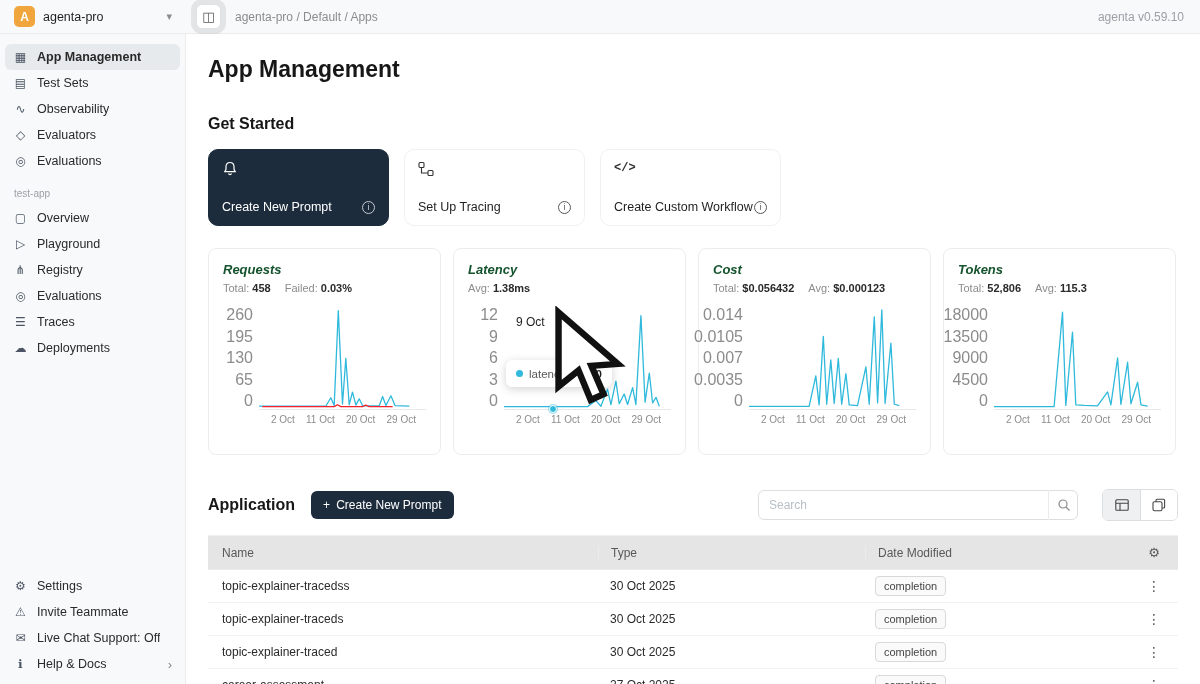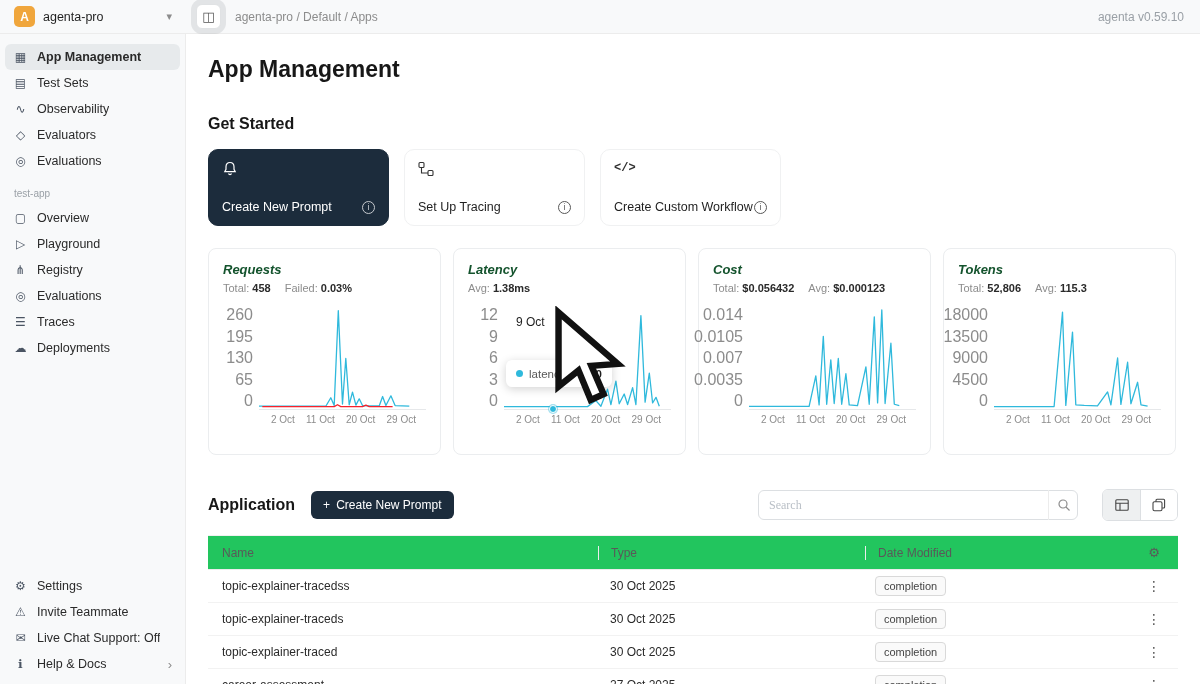--- a/index.html
+++ b/index.html
@@ -123,37 +123,37 @@
   .app-header { display: flex; align-items: center; margin-top: 34px; gap: 16px; }
   .app-heading { font-size: 16px; font-weight: 600; color: #171717; }
   .create-btn {
     height: 28px; background: #1c2c3c; color: #fff; border: none; border-radius: 6px;
     font-size: 12px; padding: 0 12px; display: flex; align-items: center; gap: 6px;
     cursor: pointer; font-family: inherit;
   }
   .search-wrap { margin-left: auto; position: relative; width: 320px; height: 30px; }
   .search-input {
     width: 100%; height: 100%; border: 1px solid #dcdfe2; border-radius: 6px;
-    padding: 0 34px 0 10px; font-size: 12px; font-family: Liberation Serif, serif; color: #333;
+    padding: 0 34px 0 10px; font-size: 12px; font-family: Liberation Sans, sans-serif; color: #333;
     background: #fff; outline: none;
   }
   .search-input::placeholder { color: #b9bfc6; }
   .search-btn {
     position: absolute; right: 0; top: 0; bottom: 0; width: 30px;
     border-left: 1px solid #ececec; display: flex; align-items: center; justify-content: center;
     cursor: pointer;
   }
   .view-toggle { display: flex; border: 1px solid #dcdfe2; border-radius: 6px; overflow: hidden; margin-left: 8px; }
   .vt-btn { width: 37px; height: 30px; background: #fff; display: flex; align-items: center; justify-content: center; cursor: pointer; }
   .vt-btn.active { background: #eef0f1; }
   .vt-btn + .vt-btn { border-left: 1px solid #dcdfe2; }
 
   
   .table { margin-top: 14px; border-top: 1px solid #f0f0f0; }
-  .thead { display: flex; align-items: center; height: 34px; background: #22c55e; border-bottom: 1px solid #ececec; font-size: 12px; color: #595959; font-weight: 500; }
+  .thead { display: flex; align-items: center; height: 34px; background: #e5e5e5; border-bottom: 1px solid #ececec; font-size: 12px; color: #595959; font-weight: 500; }
   .tcell { display: flex; align-items: center; }
   .c-name { width: 402px; padding-left: 14px; }
   .c-date { width: 265px; }
   .c-type { flex: 1; }
   .c-actions { width: 48px; justify-content: center; }
   .thead .c-date, .thead .c-type { border-left: 1px solid #ececec; padding-left: 12px; margin-left: -12px; }
   .trow { display: flex; align-items: center; height: 33px; border-bottom: 1px solid #f2f2f2; font-size: 12px; color: #2a2a2a; cursor: pointer; }
   .badge {
     border: 1px solid #d9d9d9; background: #fafafa; color: #444;
     font-size: 11px; border-radius: 4px; padding: 2px 8px; line-height: 1.3;

